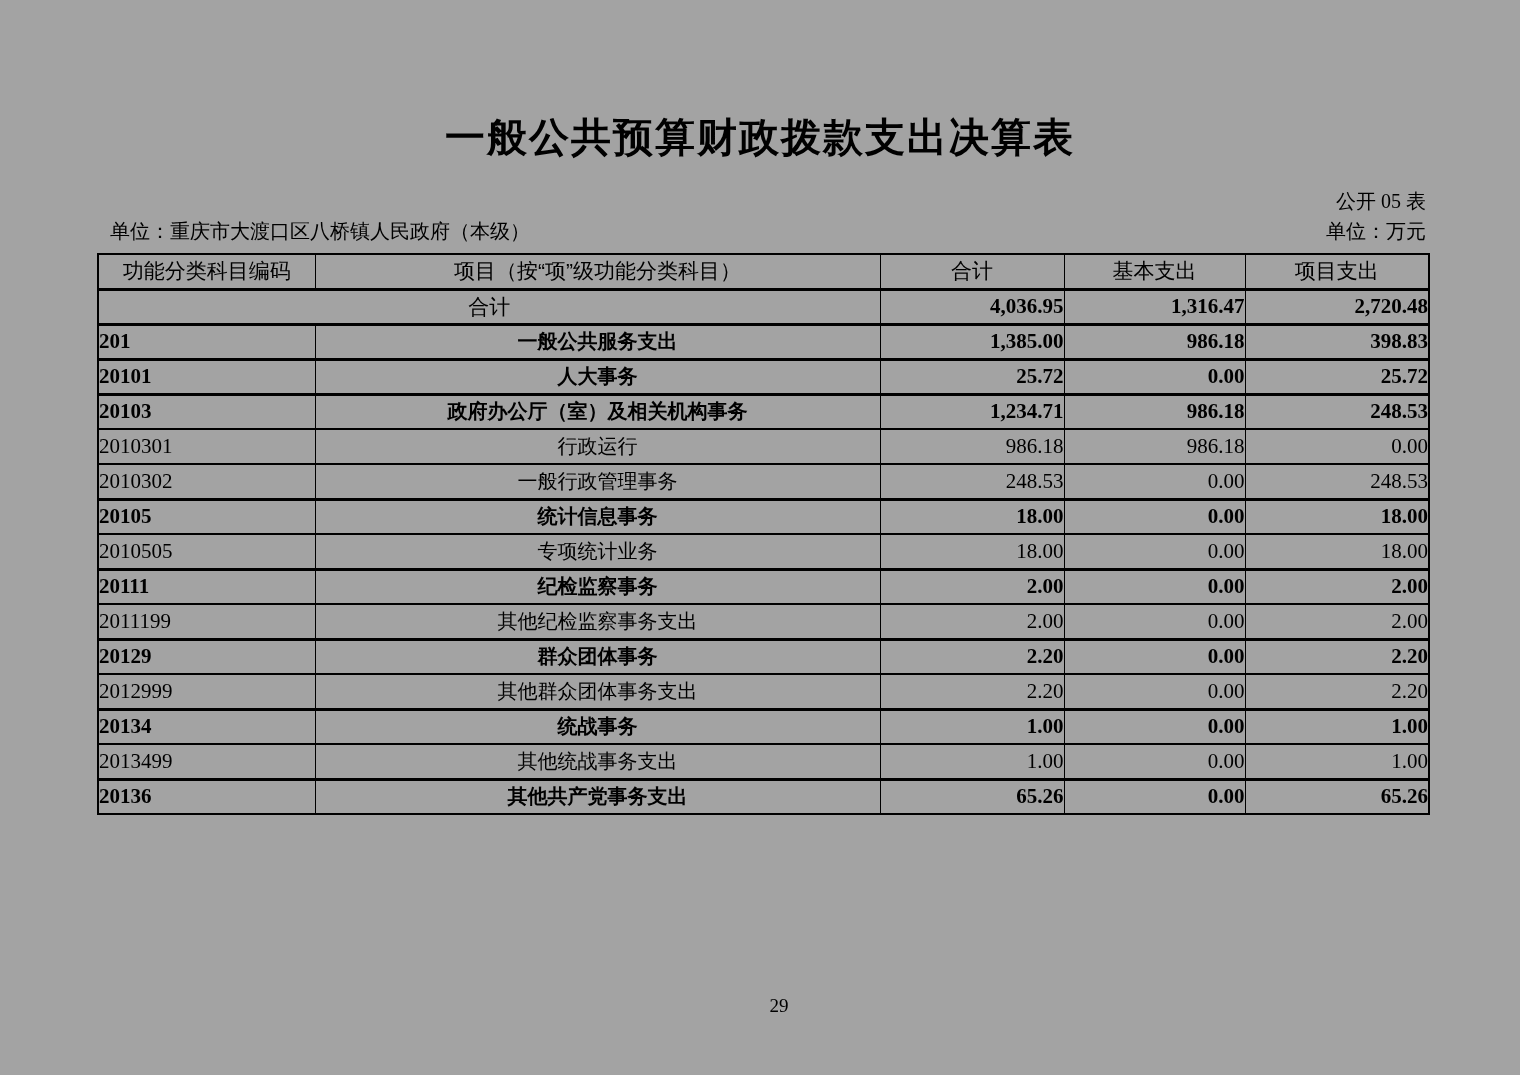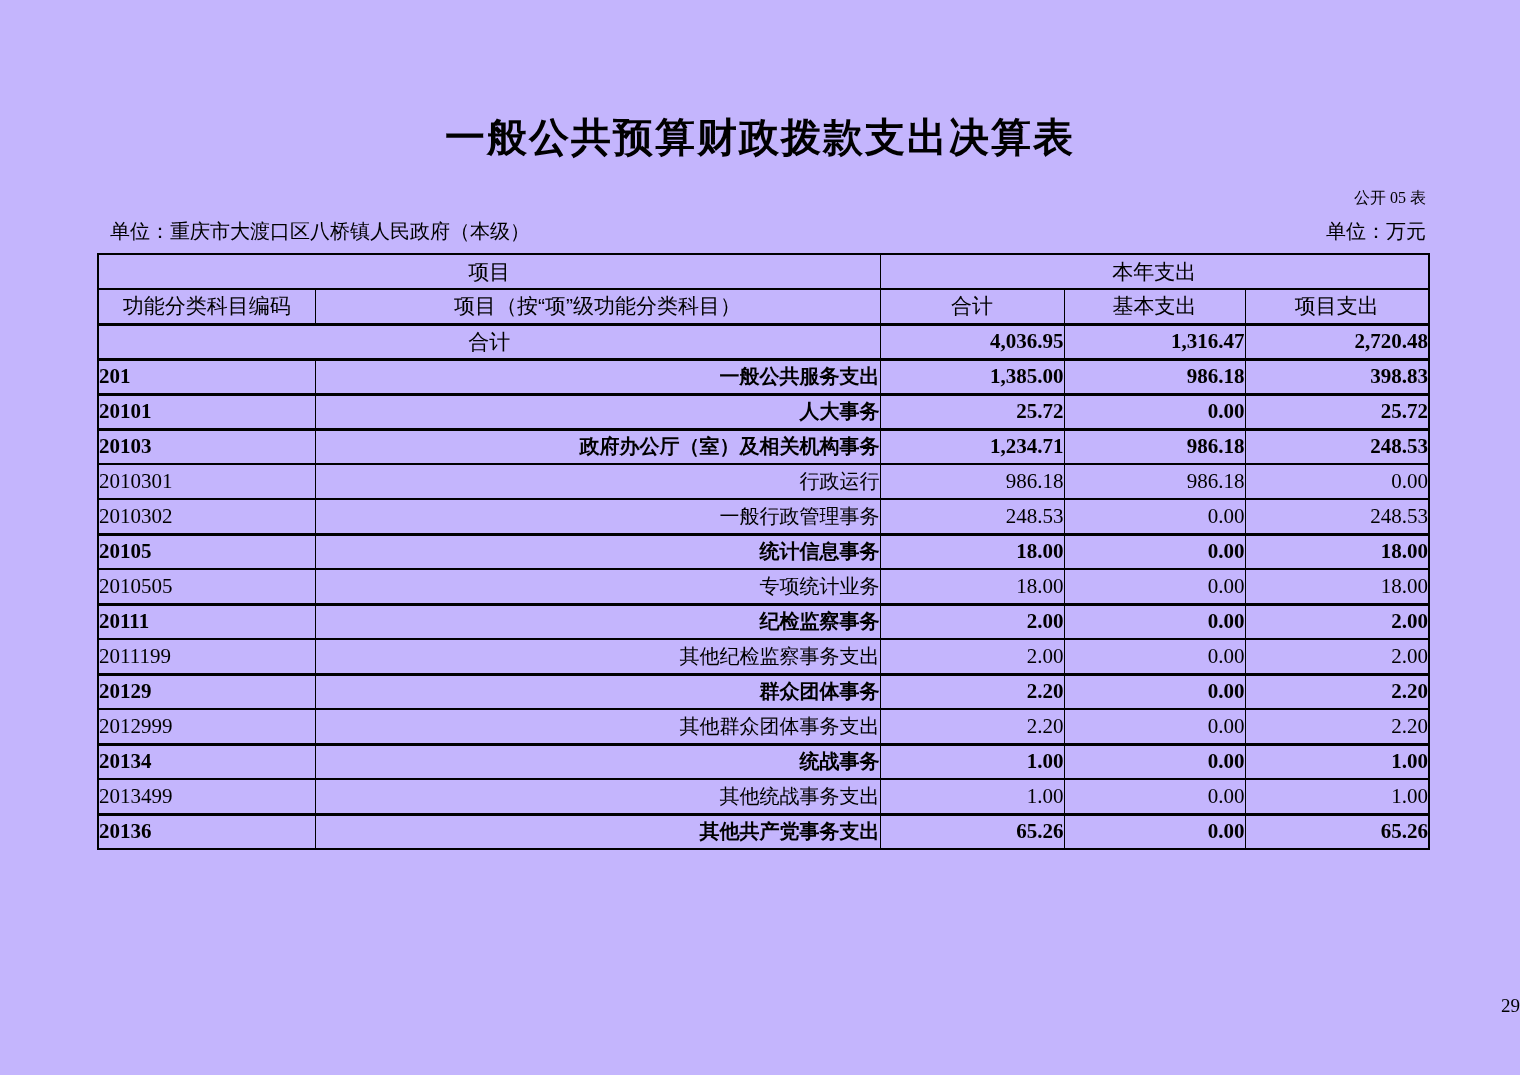--- a/index.html
+++ b/index.html
@@ -3,36 +3,36 @@
 <meta charset="utf-8">
 <style>
   * { margin: 0; padding: 0; box-sizing: border-box; }
   html, body { background: #ffffff; }
   body {
     width: 1520px; height: 1075px;
     position: relative;
     color: #000;
     font-family: "Liberation Serif", serif;
   }
-  .page { position: absolute; inset: 0; background: #c4b5fd; }
+  .page { position: absolute; inset: 0; background: #a3a3a3; }
 
   .doc-title {
     position: absolute;
     top: 110px; left: 0; width: 100%;
     text-align: center;
     font-family: "Liberation Sans", sans-serif;
     font-size: 40px;
     font-weight: bold;
     letter-spacing: 2px;
   }
 
   .table-code-line {
     position: absolute;
     top: 188px; right: 94px;
-    font-size: 16px;
+    font-size: 20px;
     text-align: right;
   }
 
   .meta-line {
     position: absolute;
     top: 218px; left: 110px; right: 94px;
     display: flex;
     justify-content: space-between;
     font-size: 20px;
   }
@@ -64,38 +64,38 @@
   }
   .cell-code {
     font-size: 21px;
     text-align: left;
     padding-left: 12px;
     font-family: "Liberation Serif", serif;
     margin-top: 12px;
   }
   .cell-name {
     font-size: 20px;
-    text-align: right;
+    text-align: center;
     padding-left: 14px;
   }
   .cell-num {
     font-size: 21px;
     text-align: right;
     padding-right: 12px;
     font-family: "Liberation Serif", serif;
   }
   .cell-center { text-align: center; font-size: 21px; }
   tr.group-row td { font-weight: bold; border-top-width: 3px; }
   tr.total-row td.cell-num { font-weight: bold; text-align: right; }
   tr.total-row td { border-top-width: 3px; }
 
   .page-number {
     position: absolute;
     top: 995px; left: 0; width: 100%;
-    text-align: right;
+    text-align: center;
     font-size: 19px;
     padding-left: 38px;
   }
 </style>
 </head>
 <body>
 
 <div class="page">
 
   <div class="doc-title">一般公共预算财政拨款支出决算表</div>
@@ -109,24 +109,20 @@
 
   <table class="budget-table">
     <colgroup>
       <col style="width:217px">
       <col style="width:565px">
       <col style="width:184px">
       <col style="width:181px">
       <col style="width:184px">
     </colgroup>
     <thead>
-      <tr>
-        <th colspan="2">项目</th>
-        <th colspan="3">本年支出</th>
-      </tr>
       <tr>
         <th>功能分类科目编码</th>
         <th>项目（按“项”级功能分类科目）</th>
         <th>合计</th>
         <th>基本支出</th>
         <th>项目支出</th>
       </tr>
     </thead>
     <tbody id="table-body">
       <tr class="total-row">

